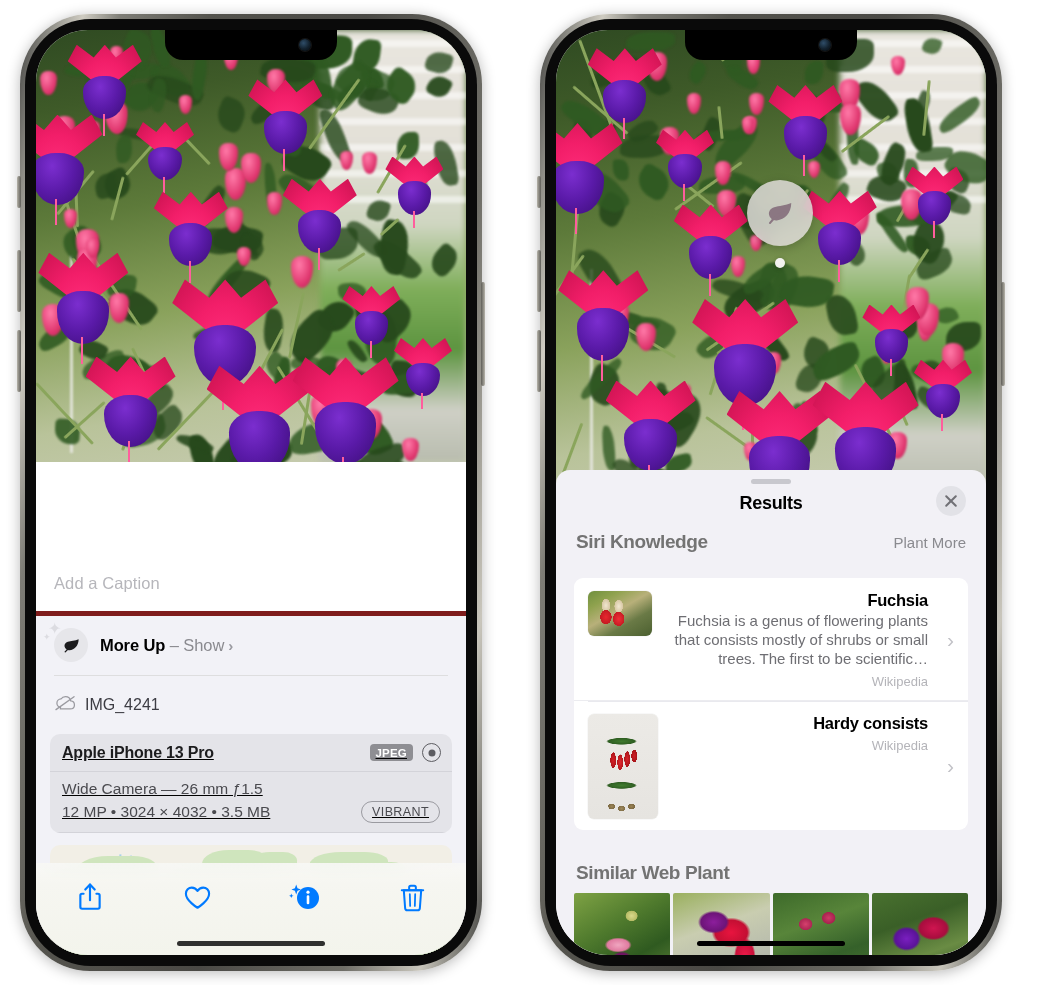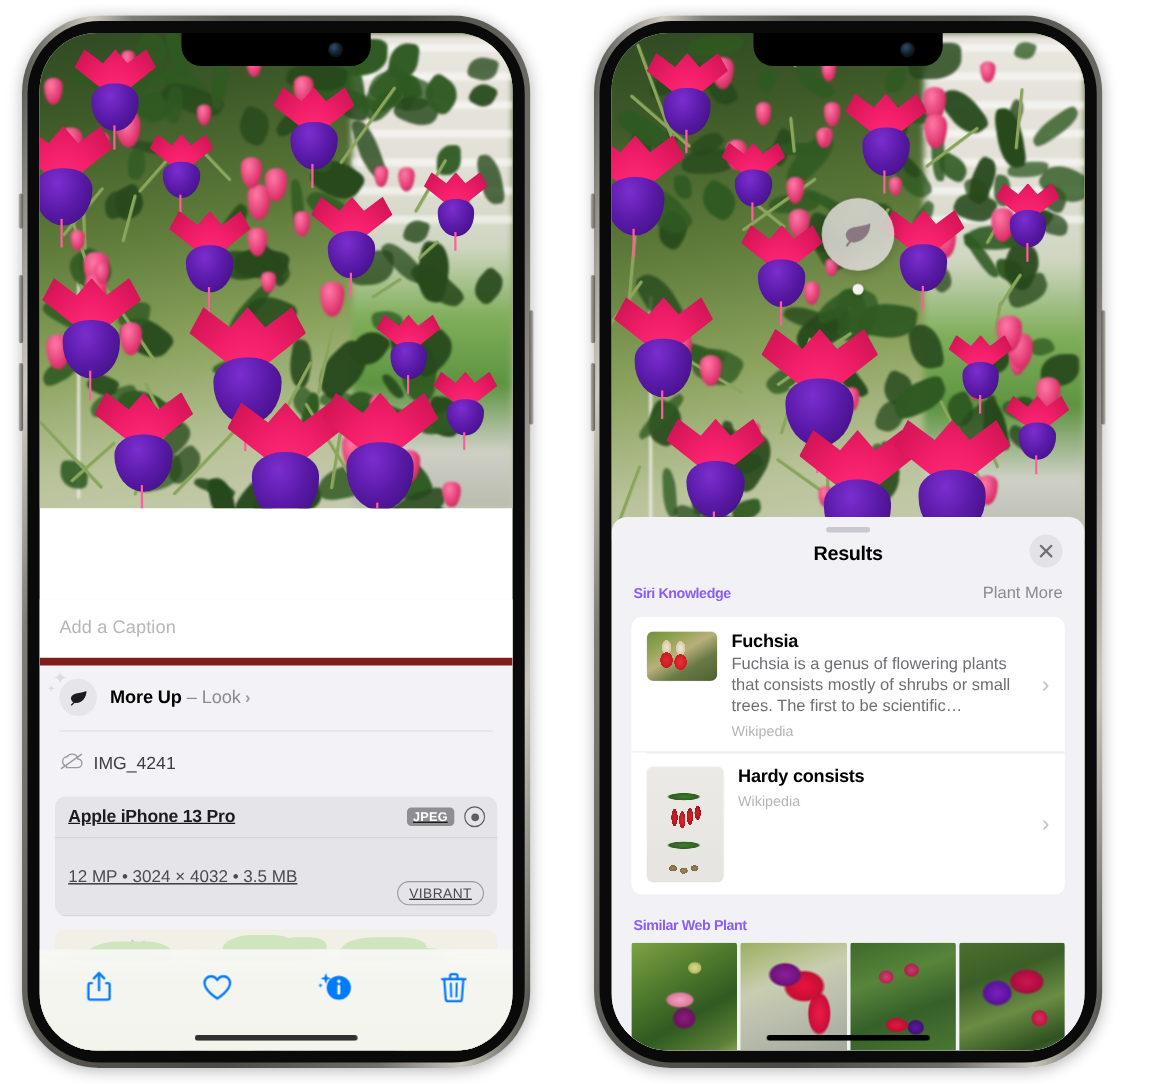--- a/index.html
+++ b/index.html
@@ -120,21 +120,21 @@
   }
 
   
   .sheet-left {
     position: absolute; left:0; right:0; bottom:0;
     background: #f2f2f7;
     display:flex; flex-direction:column;
   }
   .caption-row {
     background:#fff; padding:16px 18px 18px 18px;
-    border-bottom: 7px solid #7f1d1d;
+    border-bottom: 5px solid #7f1d1d;
   }
   .caption-ph { font-size: 16.5px; color: #b6b6bb; letter-spacing:.1px; }
 
   .lookup-row {
     display:flex; align-items:center; gap:12px;
     padding: 12px 18px 13px 18px;
     position:relative;
   }
   .leaf-circle {
     width:34px; height:34px; border-radius:50%;
@@ -181,21 +181,21 @@
     content:""; position:absolute; left:50%; top:50%;
     transform:translate(-50%,-50%);
     width:7px; height:7px; border-radius:50%; background:#5c5c61;
   }
   .meta-body { padding: 8px 12px 9px 12px; border-bottom:1px solid #d3d3d9; }
   .meta-line1 { font-size:15.5px; color:#4a4a4f; }
   .meta-line2row { display:flex; align-items:center; justify-content:space-between; margin-top:3px; }
   .meta-line2 { font-size:15.5px; color:#4a4a4f; }
   .vibrant {
     font-size:12.5px; color:#4a4a4f; letter-spacing:.4px;
-    border:1.2px solid #9a9aa0; border-radius:11px; padding:3px 10px;margin-top:28px;
+    border:1.2px solid #9a9aa0; border-radius:11px; padding:3px 10px;
   }
   .meta-exif { display:flex; align-items:center; padding: 7px 12px 8px 12px; }
   .exif-item { font-size:14.5px; color:#76767b; text-align:center; flex:1; }
   .exif-item:first-child { text-align:left; }
   .exif-item:last-child { text-align:right; }
   .exif-sep { width:1px; height:15px; background:#c6c6cc; }
 
   .map {
     margin: 12px 14px 0 14px; height: 110px; border-radius:10px;
     position:relative; overflow:hidden;
@@ -261,25 +261,25 @@
   .close-btn {
     position:absolute; right:20px; top:2px;
     width:30px; height:30px; border-radius:50%;
     background:#e2e2e7;
     display:flex; align-items:center; justify-content:center;
   }
   .sec-head {
     display:flex; align-items:baseline; justify-content:space-between;
     padding: 3px 20px 9px 20px;
   }
-  .sec-title { font-size:13px; font-weight:700; color:#8b5cf6; letter-spacing:-.4px; }
+  .sec-title { font-size:19px; font-weight:700; color:#737373; letter-spacing:-.4px; }
   .show-more { font-size:15px; color:#8a8a8f; }
 
   .kcard {
-    margin: 4px 18px; background:#fff; border-radius:9px; overflow:hidden;
+    margin: 16px 18px; background:#fff; border-radius:9px; overflow:hidden;text-align:right;
   }
   .krow { display:flex; align-items:flex-start; gap:13px; padding: 13px 14px 11px 14px; position:relative; }
   .krow + .krow { border-top:1px solid #ececf0; margin-left:0; }
   .krow .kdiv { position:absolute; left:14px; right:0; top:0; height:1px; background:#e9e9ee; }
   .kthumb { flex:0 0 auto; border-radius:6px; overflow:hidden; box-shadow:0 0 0 .5px rgba(0,0,0,.06); }
   .kthumb.t1 { width:64px; height:45px;
     background:
       radial-gradient(ellipse 8px 10px at 28% 58%, #e8282f 0%, #c41b22 70%, transparent 72%),
       radial-gradient(ellipse 8px 10px at 48% 62%, #f03038 0%, #c81c24 70%, transparent 72%),
       radial-gradient(ellipse 6px 9px at 28% 32%, #f0e6cf 0%, #d6c6a2 70%, transparent 72%),
@@ -604,21 +604,21 @@
         <div class="lookup-row">
           <div class="leaf-circle">
             <span class="sparkle sp1">✦</span>
             <span class="sparkle sp2">✦</span>
             <svg width="19" height="19" viewBox="0 0 24 24" aria-hidden="true">
               <path d="M21 4c0 8-5.2 13.3-11.6 13.9C6.6 18.2 4 16.3 3.3 13.6 2.6 10.9 4.3 8.4 7.4 7.4 11 6.2 16.6 6 21 4z" fill="#1c1c1e"></path>
               <path d="M4 20c2.6-3.6 6.4-6.6 10.6-8.4" stroke="#1c1c1e" stroke-width="1.6" fill="none" stroke-linecap="round"></path>
             </svg>
           </div>
           <div class="lookup-text">
-            <span>More Up</span><span class="lookup-sub"> – </span><span class="lookup-sub">Look</span><span class="chev-sm">›</span>
+            <span>More Up</span><span class="lookup-sub"> – </span><span class="lookup-sub">Show</span><span class="chev-sm">›</span>
           </div>
         </div>
 
         <div class="divider"></div>
 
         <div class="date-block">
           <div class="file-line">
             <span>
               <svg width="22" height="16" viewBox="0 0 28 20" aria-hidden="true">
                 <path d="M8.2 17.5h12.4c3.1 0 5.4-2.2 5.4-5.1 0-2.7-2-4.8-4.7-5-.6-3.3-3.3-5.6-6.7-5.6-2.4 0-4.5 1.2-5.7 3.1-2.9.1-5.2 2.4-5.2 5.3 0 3.1 2.4 5.3 4.5 5.3z" fill="none" stroke="#9a9aa0" stroke-width="1.6"></path>
@@ -631,20 +631,21 @@
 
         <div class="meta-card">
           <div class="meta-head">
             <span class="meta-device">Apple iPhone 13 Pro</span>
             <span class="meta-head-right">
               <span class="fmt-badge">JPEG</span>
               <span class="aperture-icon"></span>
             </span>
           </div>
           <div class="meta-body">
+            <div class="meta-line1">Wide Camera — 26 mm ƒ1.5</div>
             <div class="meta-line2row">
               <span class="meta-line2">12 MP • 3024 × 4032 • 3.5 MB</span>
               <span class="vibrant">VIBRANT</span>
             </div>
           </div>
         </div>
 
         <div class="map" id="mapL">
             <div class="river" style="height: 74.4545px; left: 64.1985px; top: 9.13666px; transform: rotate(8.52572deg);"></div>
             <div class="river" style="height: 69.6942px; left: 90.1944px; top: 8.51457px; transform: rotate(-17.4873deg);"></div>

